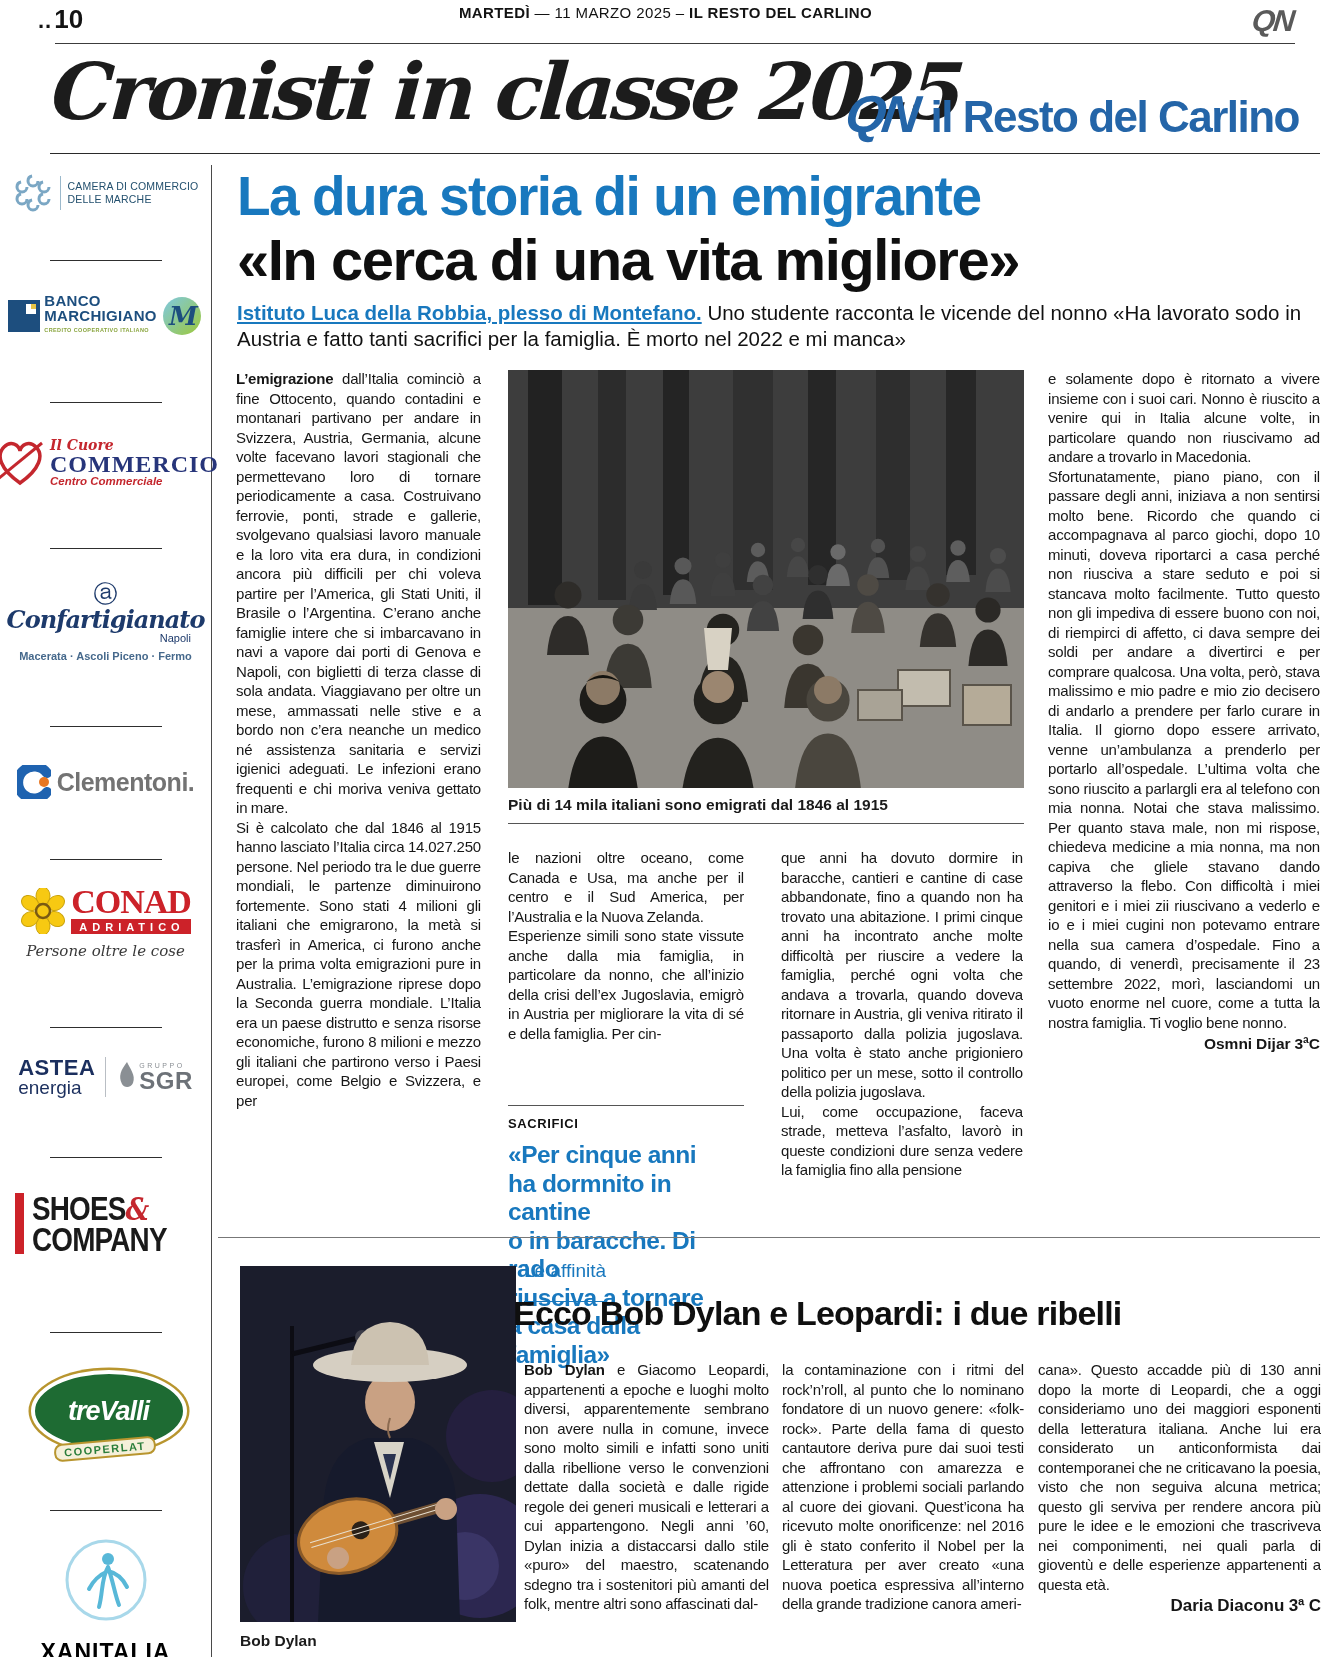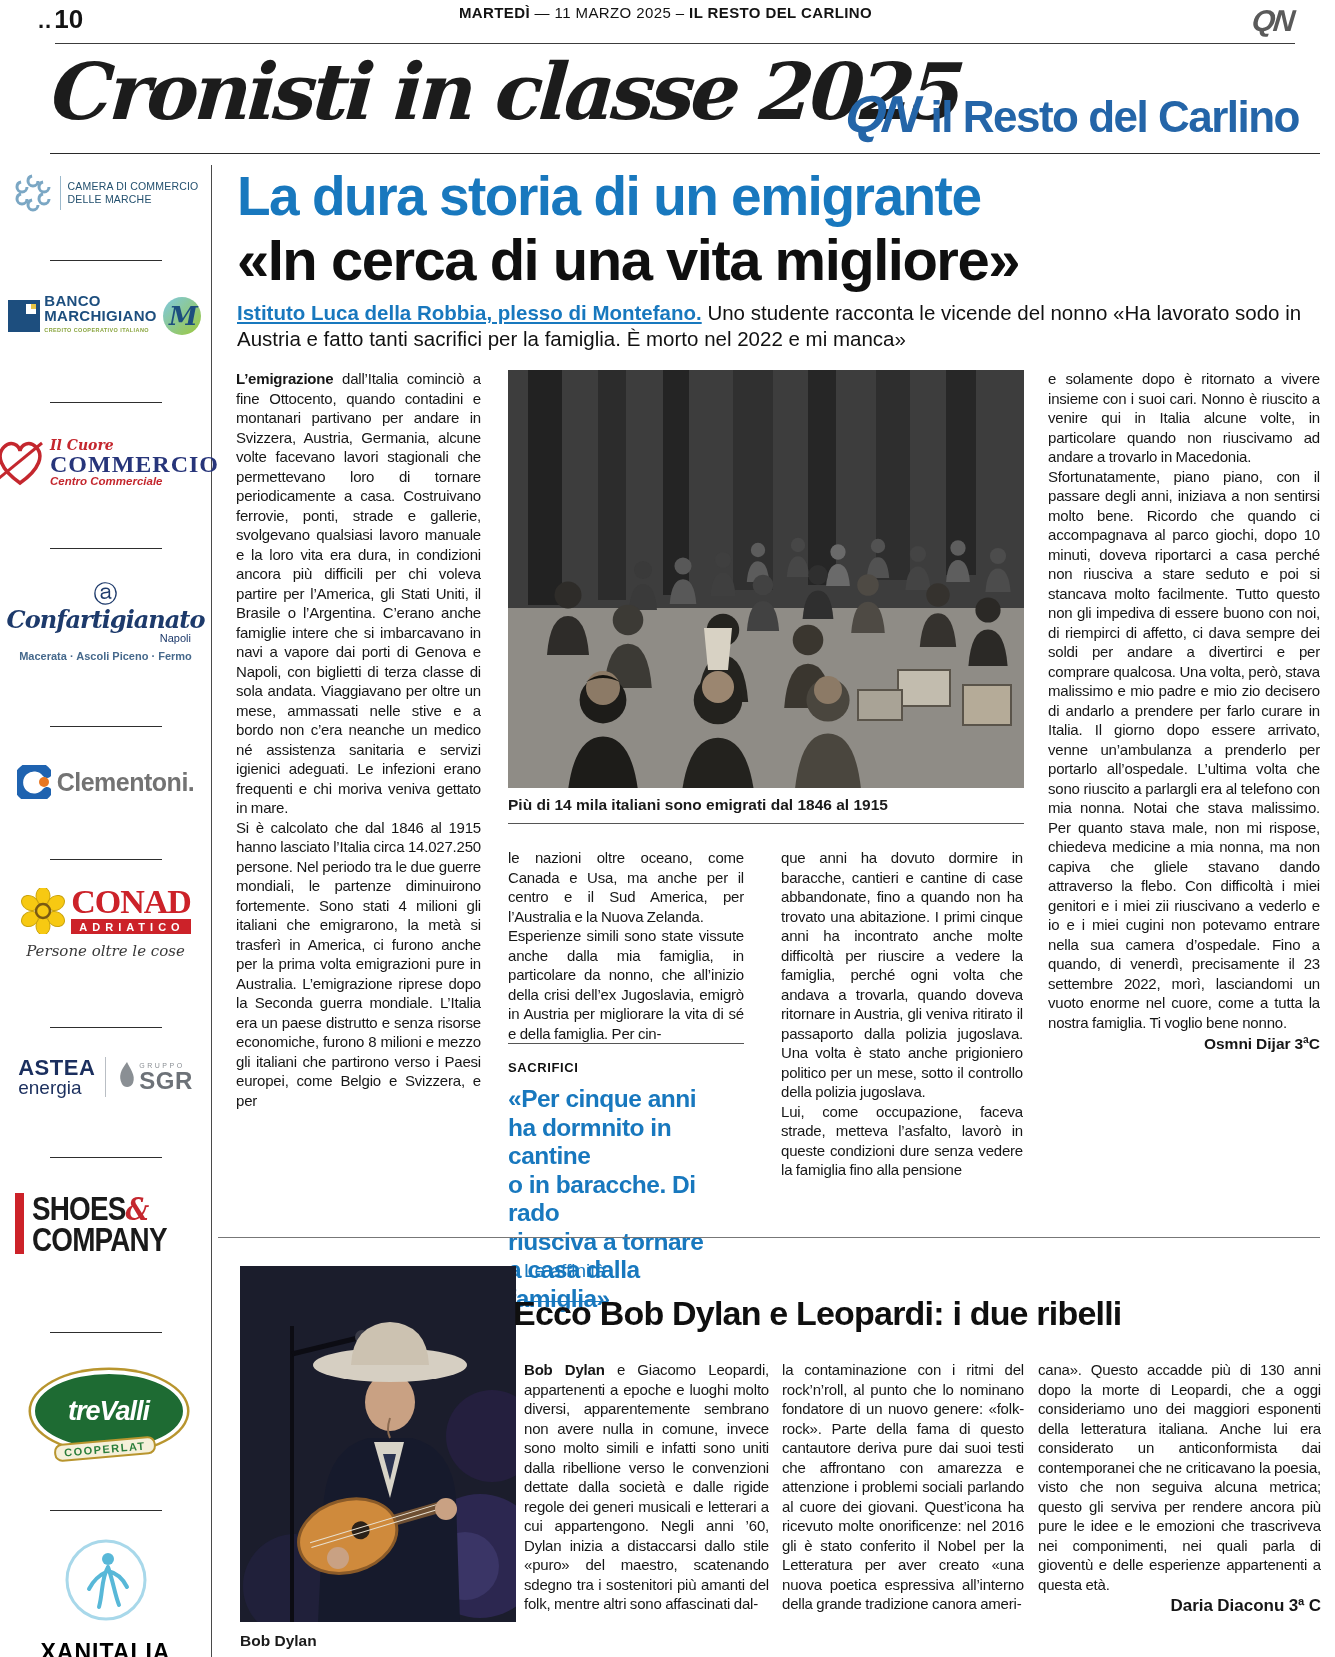--- a/index.html
+++ b/index.html
@@ -79,21 +79,21 @@
   .standfirst .lead{color:#1878be;font-weight:bold;text-decoration:underline;}
   .body-col{position:absolute;text-align:justify;font-size:15px;line-height:19.5px;
             letter-spacing:-.2px;word-spacing:-.4px;color:#161616;hyphens:auto;}
   .body-col p{margin:0 0 0 0;}
   .body-col p + p{margin-top:0;}
   .blead{font-weight:bold;}
   .photo{position:absolute;left:508px;top:370px;width:516px;height:418px;background:#444;}
   .photo svg{display:block;width:100%;height:100%;}
   .caption{position:absolute;left:508px;top:796px;width:516px;font-size:15.5px;font-weight:bold;color:#1a1a1a;
            padding-bottom:9px;border-bottom:1px solid #555;}
-  .quotebox{position:absolute;left:508px;top:1043px;width:236px;border-top:1px solid #555;padding-top:16px;}
+  .quotebox{position:absolute;left:508px;top:1105px;width:236px;border-top:1px solid #555;padding-top:10px;}
   .qkick{font-size:13px;font-weight:bold;letter-spacing:.6px;color:#111;}
   .quote{margin-top:10px;font-size:24.5px;line-height:28.5px;font-weight:bold;color:#1878be;
          letter-spacing:-.5px;white-space:pre-line;}
   .byline{display:block;text-align:right;font-weight:bold;font-size:15.5px;letter-spacing:0;margin-top:2px;}
   
   .middiv{position:absolute;left:218px;right:15px;top:1237px;border-top:1px solid #777;}
   .kicker{position:absolute;left:524px;top:1260px;color:#1878be;font-size:19px;
           border-bottom:1.6px solid #1878be;padding-bottom:19px;}
   .bh{position:absolute;left:513px;top:1294px;width:800px;font-size:34px;font-weight:bold;
       letter-spacing:-.8px;color:#0f0f0f;white-space:nowrap;}

